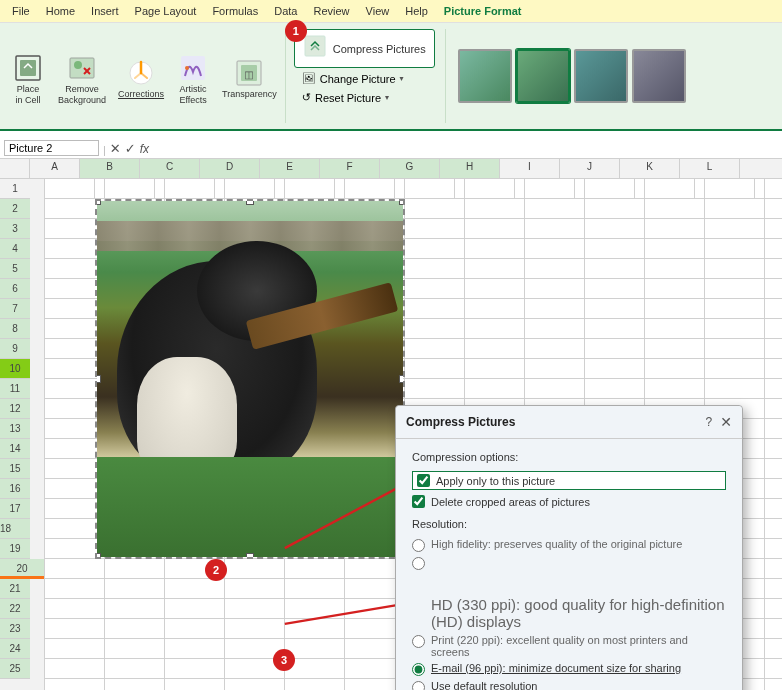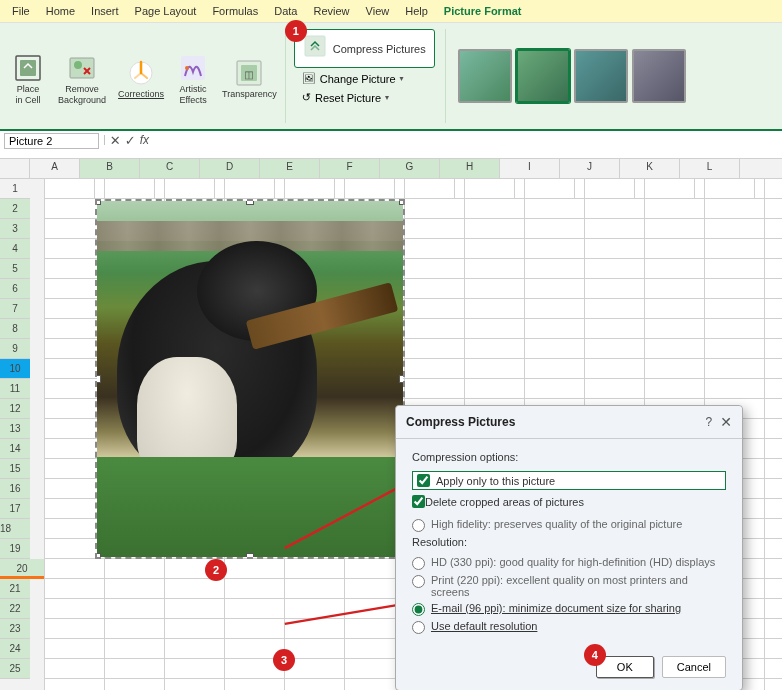--- a/index.html
+++ b/index.html
@@ -126,21 +126,21 @@
   <div style="display:flex; align-items:center; gap:4px; padding:4px 8px;">
     <div style="width:54px; height:54px; border:2px solid #999; background: linear-gradient(135deg,#7ab8a0,#4a8860); border-radius:2px;"></div>
     <div style="width:54px; height:54px; border:2px solid #107c41; background: linear-gradient(135deg,#6aaa7a,#3a7050); border-radius:2px; box-shadow:0 0 0 1px #107c41;"></div>
     <div style="width:54px; height:54px; border:2px solid #999; background: linear-gradient(135deg,#5a9898,#3a6868); border-radius:2px;"></div>
     <div style="width:54px; height:54px; border:2px solid #999; background: linear-gradient(135deg,#888898,#555568); border-radius:2px;"></div>
   </div>
 
   <div style="position:absolute; left:4px; bottom:2px; font-size:10px; color:#555;">Adjust</div>
 </div>
 
-<div style="display:flex; align-items:flex-start; border-bottom:1px solid #d0d0d0; padding:2px 4px; background:#fff; height:28px;">
+<div style="display:flex; align-items:flex-end; border-bottom:1px solid #d0d0d0; padding:2px 4px; background:#fff; height:28px;">
   <input type="text" value="Picture 2" style="width: 95px; border: 1px solid rgb(187, 187, 187); padding: 1px 4px; font-size: 11px; margin-right: 4px; font-family: inherit;">
   <span style="color:#bbb; margin-right:4px;">|</span>
   <span style="color:#555; font-size:13px; cursor:pointer; margin-right:4px;">✕</span>
   <span style="color:#555; font-size:13px; cursor:pointer; margin-right:4px;">✓</span>
   <span style="color:#555; font-size:12px; cursor:pointer; margin-right:6px; font-style:italic;">fx</span>
   <input type="text" style="flex: 1 1 0%; border: none; outline: none; font-size: 11px; padding: 0px 4px; font-family: inherit;">
 </div>
 
 <div style="display:flex; flex-direction:column; position:relative; flex:1; overflow:hidden; height:calc(690px - 140px);">
 
@@ -165,21 +165,21 @@
     <div style="display:flex; flex-direction:column; background:#f2f2f2; border-right:1px solid #d0d0d0; min-width:30px;">
       <div style="height:20px; border-bottom:1px solid #d0d0d0; font-size:10px; text-align:center; line-height:20px; width:30px; color:#444;">1</div>
       <div style="height:20px; border-bottom:1px solid #d0d0d0; font-size:10px; text-align:center; line-height:20px; width:30px; color:#444; background:#d0e8d0;">2</div>
       <div style="height:20px; border-bottom:1px solid #d0d0d0; font-size:10px; text-align:center; line-height:20px; width:30px; color:#444; background:#d0e8d0;">3</div>
       <div style="height:20px; border-bottom:1px solid #d0d0d0; font-size:10px; text-align:center; line-height:20px; width:30px; color:#444; background:#d0e8d0;">4</div>
       <div style="height:20px; border-bottom:1px solid #d0d0d0; font-size:10px; text-align:center; line-height:20px; width:30px; color:#444; background:#d0e8d0;">5</div>
       <div style="height:20px; border-bottom:1px solid #d0d0d0; font-size:10px; text-align:center; line-height:20px; width:30px; color:#444; background:#d0e8d0;">6</div>
       <div style="height:20px; border-bottom:1px solid #d0d0d0; font-size:10px; text-align:center; line-height:20px; width:30px; color:#444; background:#d0e8d0;">7</div>
       <div style="height:20px; border-bottom:1px solid #d0d0d0; font-size:10px; text-align:center; line-height:20px; width:30px; color:#444; background:#d0e8d0;">8</div>
       <div style="height:20px; border-bottom:1px solid #d0d0d0; font-size:10px; text-align:center; line-height:20px; width:30px; color:#444; background:#d0e8d0;">9</div>
-      <div style="height:20px; border-bottom:1px solid #d0d0d0; font-size:10px; text-align:center; line-height:20px; width:30px; color:#444; background:#0ea5e9;">10</div>
+      <div style="height:20px; border-bottom:1px solid #d0d0d0; font-size:10px; text-align:center; line-height:20px; width:30px; color:#444; background:#84cc16;">10</div>
       <div style="height:20px; border-bottom:1px solid #d0d0d0; font-size:10px; text-align:center; line-height:20px; width:30px; color:#444; background:#d0e8d0;">11</div>
       <div style="height:20px; border-bottom:1px solid #d0d0d0; font-size:10px; text-align:center; line-height:20px; width:30px; color:#444; background:#d0e8d0;">12</div>
       <div style="height:20px; border-bottom:1px solid #d0d0d0; font-size:10px; text-align:center; line-height:20px; width:30px; color:#444; background:#d0e8d0;">13</div>
       <div style="height:20px; border-bottom:1px solid #d0d0d0; font-size:10px; text-align:center; line-height:20px; width:30px; color:#444; background:#d0e8d0;">14</div>
       <div style="height:20px; border-bottom:1px solid #d0d0d0; font-size:10px; text-align:center; line-height:20px; width:30px; color:#444; background:#d0e8d0;">15</div>
       <div style="height:20px; border-bottom:1px solid #d0d0d0; font-size:10px; text-align:center; line-height:20px; width:30px; color:#444; background:#d0e8d0;">16</div>
       <div style="height:20px; border-bottom:1px solid #d0d0d0; font-size:10px; text-align:center; line-height:20px; width:30px; color:#444; background:#d0e8d0;">17</div>
       <div style="height:20px; border-bottom:1px solid #d0d0d0; font-size:10px; line-height:20px; width:30px; color:#444; background:#d0e8d0;">18</div>
       <div style="height:20px; border-bottom:1px solid #d0d0d0; font-size:10px; text-align:center; line-height:20px; width:30px; color:#444; background:#d0e8d0;">19</div>
       <div style="height:20px; border-bottom:3px solid #f97316; font-size:10px; text-align:center; line-height:20px; width:44px; color:#444; background:#d0e8d0;">20</div>
@@ -287,34 +287,34 @@
     </div>
 
     <div style="padding:12px 16px;">
       <div style="font-size:11px; color:#333; margin-bottom:8px; font-weight:500;">Compression options:</div>
 
       <div style="display:flex; align-items:center; gap:6px; margin-bottom:5px; border:1px solid #107c41; padding:2px 4px; background:#fff;">
         <input type="checkbox" checked="" style="accent-color: rgb(16, 124, 65);">
         <label style="font-size:11px; color:#333;">Apply only to this picture</label>
       </div>
 
-      <div style="display:flex; align-items:center; margin-bottom:10px;">
+      <div style="display:flex; align-items:center; gap:6px; margin-bottom:10px;">
         <input type="checkbox" checked="" style="accent-color: rgb(16, 124, 65);">
         <label style="font-size:11px; color:#333;">Delete cropped areas of pictures</label>
       </div>
 
+      <div style="font-size:11px; color:#333; margin-bottom:8px; font-weight:500;">Resolution:</div>
+
       <div style="display:flex; align-items:flex-start; gap:6px; margin-bottom:4px;">
         <input type="radio" name="resolution" style="margin-top: 1px; accent-color: rgb(16, 124, 65);">
         <label style="font-size:11px; color:#666;">High fidelity: preserves quality of the original picture</label>
       </div>
-
-      <div style="font-size:11px; color:#333; margin-bottom:8px; font-weight:500;">Resolution:</div>
       <div style="display:flex; align-items:flex-start; gap:6px; margin-bottom:4px;">
         <input type="radio" name="resolution" style="margin-top: 1px; accent-color: rgb(16, 124, 65);">
-        <label style="font-size:11px; color:#666;">HD (330 ppi): good quality for high-definition (HD) displays</label>
+        <label style="font-size:15px; color:#666;margin-top:40px;">HD (330 ppi): good quality for high-definition (HD) displays</label>
       </div>
       <div style="display:flex; align-items:flex-start; gap:6px; margin-bottom:4px;">
         <input type="radio" name="resolution" style="margin-top: 1px; accent-color: rgb(16, 124, 65);">
         <label style="font-size:11px; color:#666;">Print (220 ppi): excellent quality on most printers and screens</label>
       </div>
 
       <div style="display:flex; align-items:flex-start; gap:6px; margin-bottom:4px;">
         <input type="radio" name="resolution" checked="" style="margin-top: 1px; accent-color: rgb(16, 124, 65);">
         <label style="font-size:11px; color:#333; text-decoration:underline;">E-mail (96 ppi): minimize document size for sharing</label>
       </div>

